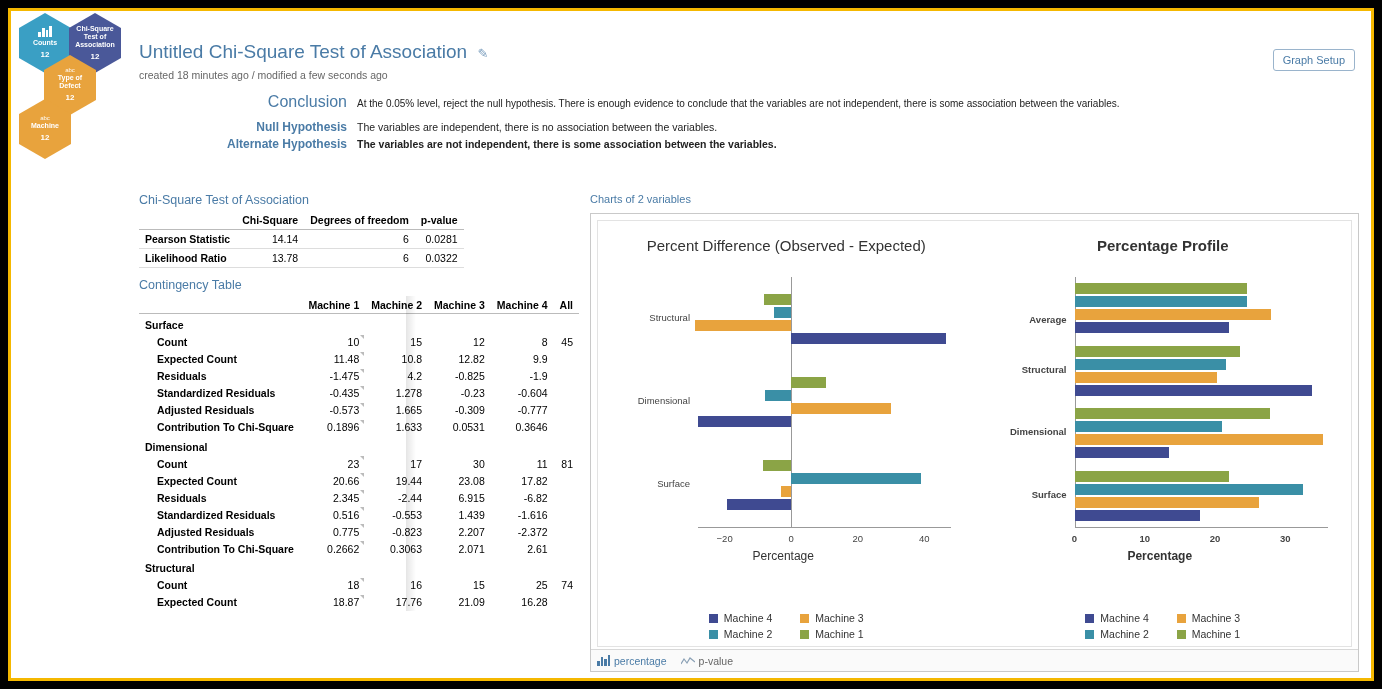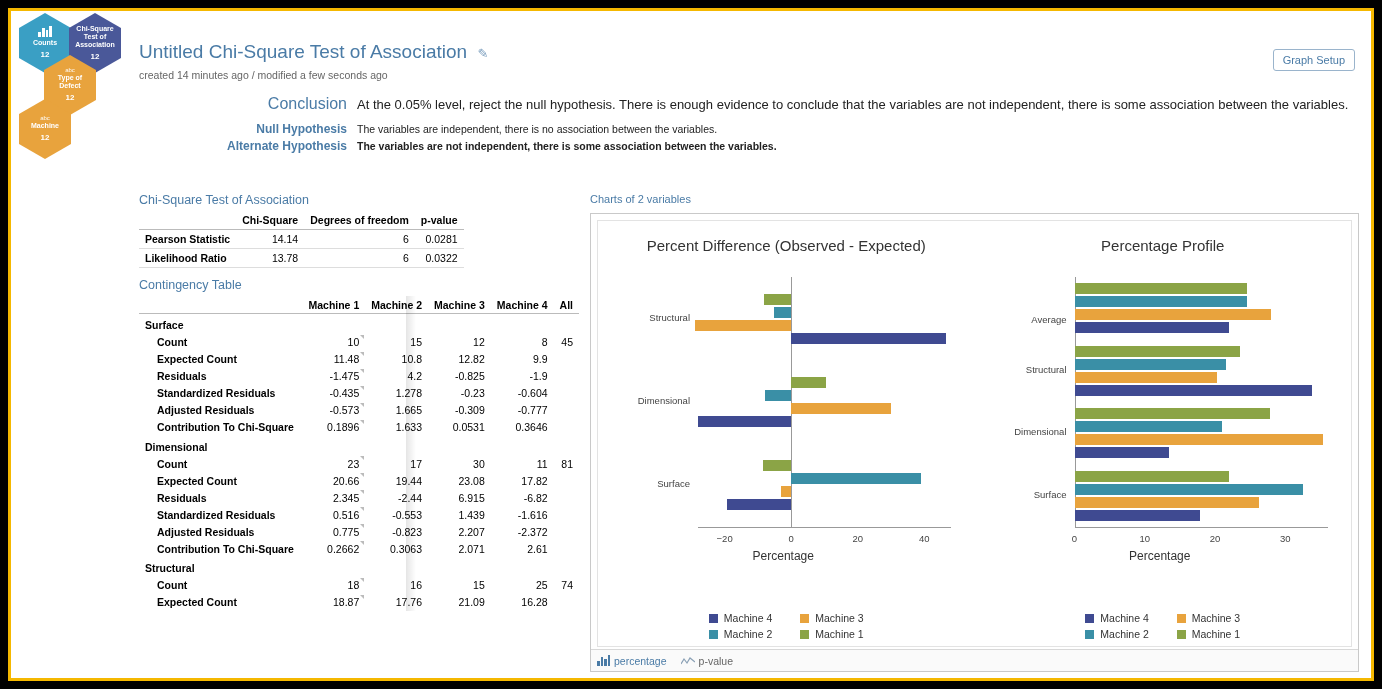--- a/index.html
+++ b/index.html
@@ -48,21 +48,21 @@
     position: absolute; right: 16px; top: 38px;
     border: 1px solid #9ab4cc; color: #4a7ba6; background: #fff;
     font-size: 11px; padding: 4px 9px; border-radius: 3px; cursor: pointer;
   }
 
   
   #conclusion-block { position: absolute; left: 10px; top: 82px; right: 10px; }
   .row-lbl { color: #4a7ba6; text-align: right; }
   #conclusion-row { display: flex; align-items: baseline; }
   #conclusion-label { width: 218px; font-size: 16px; padding-right: 10px; }
-  #conclusion-text { font-size: 13px; color: #222; padding-top: 4px; }
+  #conclusion-text { font-size: 10px; color: #222; padding-top: 4px; }
   #hypotheses { margin-top: 9px; }
   .hyp-row { display: flex; align-items: baseline; margin-bottom: 3px; }
   .hyp-label { width: 218px; font-size: 12px; padding-right: 10px; font-weight: bold; }
   .hyp-text { font-size: 10.5px; color: #222; }
   .hyp-text.bold { font-weight: bold; }
 
   
   #left-panel { position: absolute; left: 0px; top: 182px; width: 455px; bottom: 0; }
   .sect-title { color: #4a7ba6; font-size: 12.5px; padding: 0 0 4px 10px; }
   table { border-collapse: collapse; font-size: 10.5px; }
@@ -97,21 +97,21 @@
   #right-panel { position: absolute; left: 455px; top: 182px; right: 8px; bottom: 6px; }
   #charts-title { color: #4a7ba6; font-size: 11px; padding: 0 0 4px 6px; }
   #charts-box {
     position: absolute; left: 6px; top: 20px; right: 4px; bottom: 0;
     border: 1px solid #c9c9c9; background: #fff;
   }
   #charts-inner { position: absolute; left: 6px; top: 6px; right: 6px; bottom: 24px;
                   border: 1px solid #e3e3e3; background: #fff; }
   .chart-half { position: absolute; top: 0; bottom: 0; }
   #chart-left { left: 0; width: 50%; }
-  #chart-right { left: 50%; width: 50%; }
+  #chart-right { left: 50%; width: 50%; font-weight: bold; }
   .chart-title { text-align: center; font-size: 15px; color: #333; padding-top: 16px; }
   .plot { position: absolute; left: 0; right: 6px; top: 48px; height: 300px; }
   .catlabel { position: absolute; font-size: 9.5px; color: #444; text-align: right; }
   .bar { position: absolute; height: 11px; }
   .axis-line { position: absolute; background: #999; }
   .tick-lbl { position: absolute; font-size: 9.5px; color: #444; text-align: center; }
   .axis-title { position: absolute; font-size: 12px; color: #333; text-align: center; width: 100%; }
   .legend { position: absolute; bottom: 6px; left: 0; right: 0; display: flex; justify-content: center; }
   .legend-col { display: flex; flex-direction: column; gap: 4px; margin: 0 14px; }
   .legend-item { display: flex; align-items: center; font-size: 10.5px; color: #333; }
@@ -159,21 +159,21 @@
       <span class="hnum">12</span>
     </div>
   </div>
 
   <div id="content">
 
     <div id="title-row">
       <span id="page-title">Untitled Chi-Square Test of Association</span>
       <span id="pencil-icon">✎</span>
     </div>
-    <div id="subtitle">created 14 minutes ago / modified a few seconds ago</div>
+    <div id="subtitle">created 18 minutes ago / modified a few seconds ago</div>
     <div id="graph-setup">Graph Setup</div>
 
     <div id="conclusion-block">
       <div id="conclusion-row">
         <div id="conclusion-label" class="row-lbl">Conclusion</div>
         <div id="conclusion-text">At the 0.05% level, reject the null hypothesis. There is enough evidence to conclude that the variables are not independent, there is some association between the variables.</div>
       </div>
       <div id="hypotheses">
         <div class="hyp-row">
           <div class="hyp-label row-lbl">Null Hypothesis</div>

